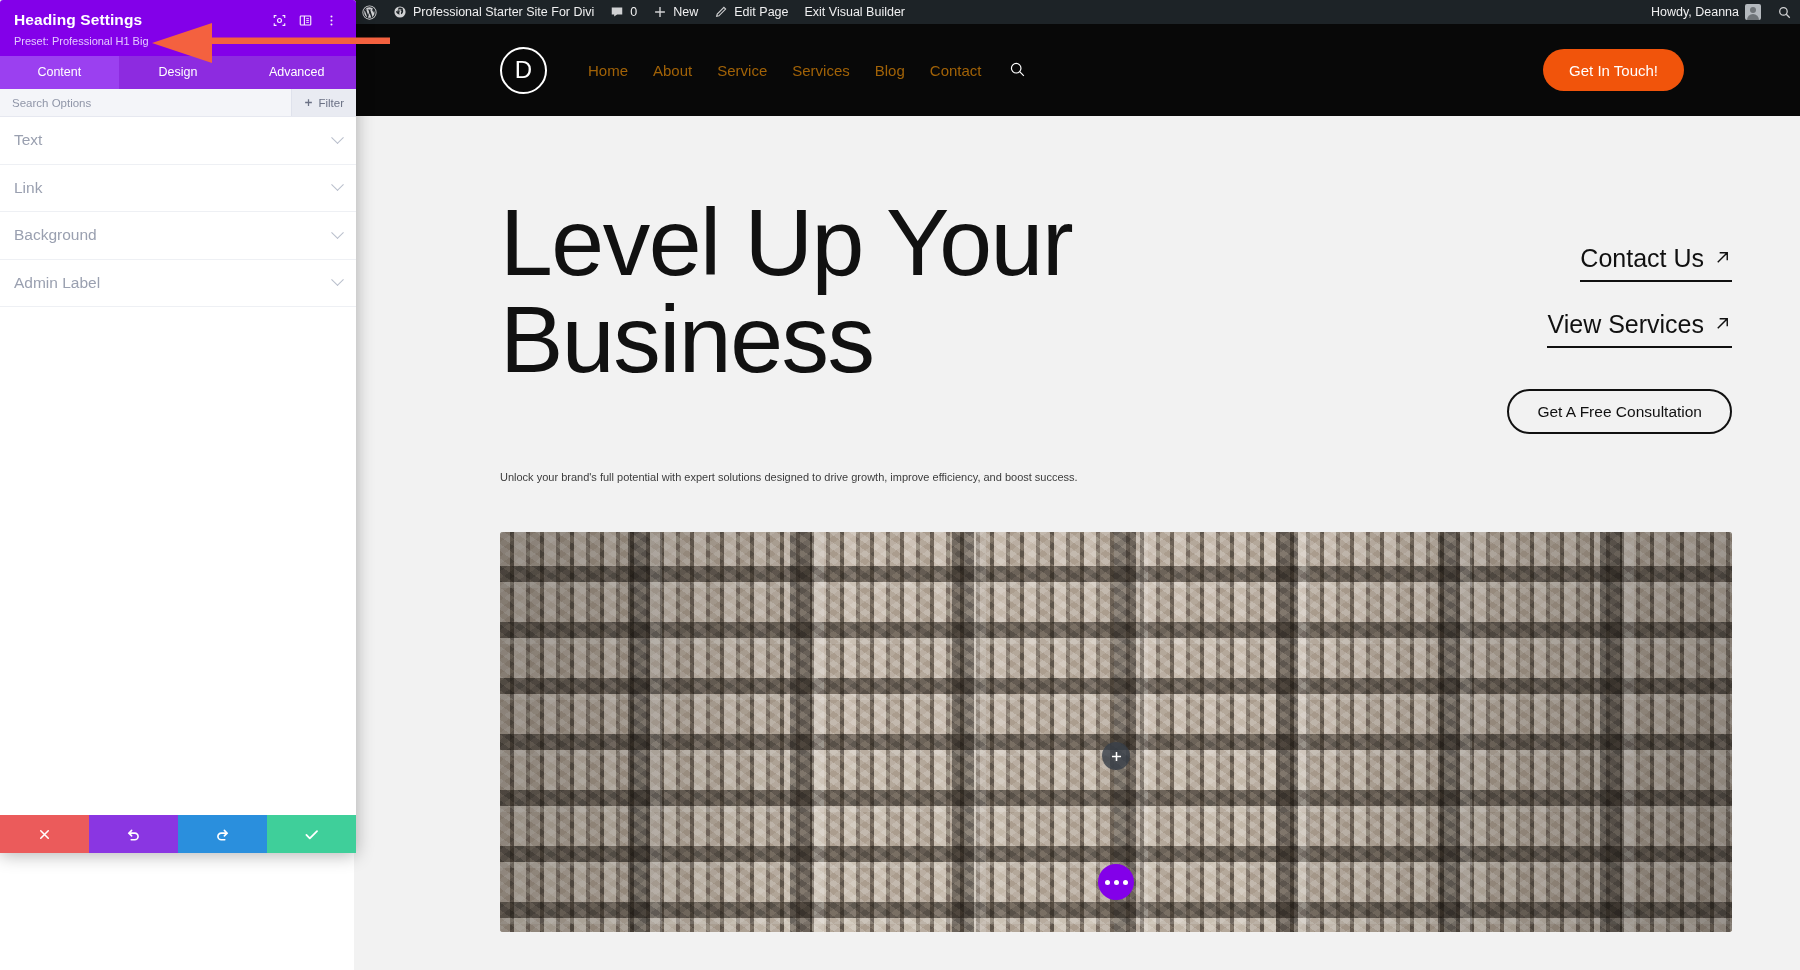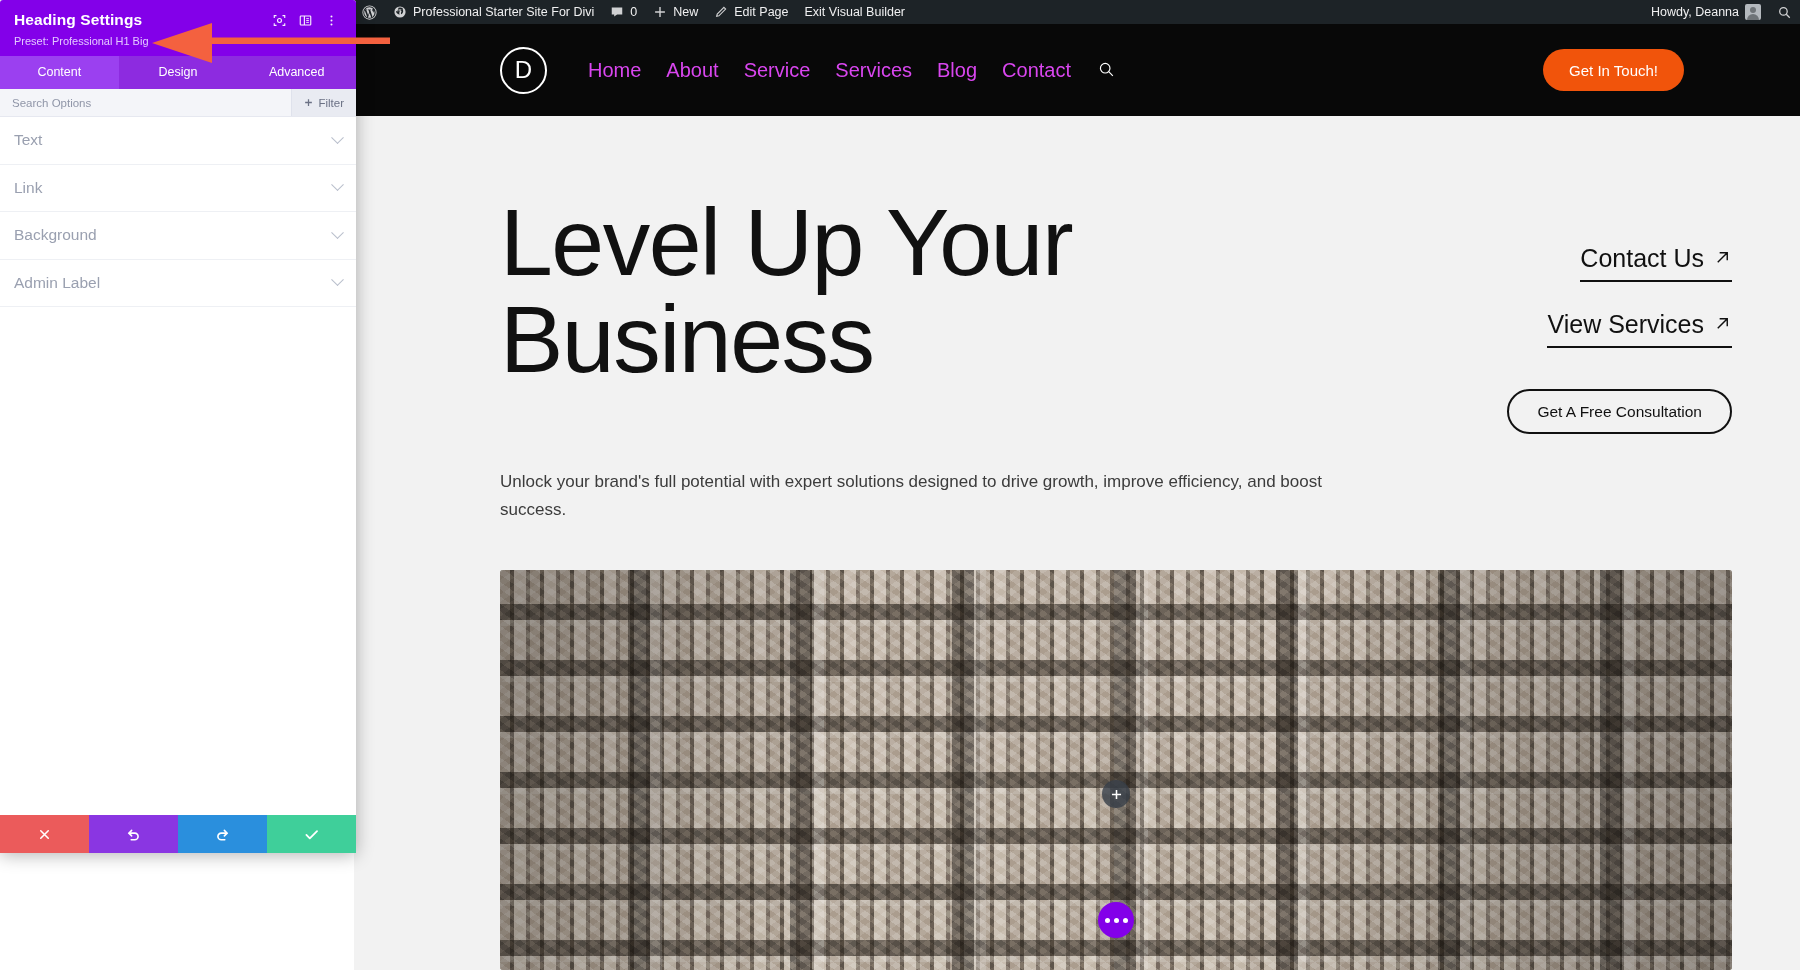--- a/index.html
+++ b/index.html
@@ -139,21 +139,21 @@
   }
   #logo-mark {
     width: 47px; height: 47px; border-radius: 50%;
     border: 2.6px solid #fff; margin-left: 146px;
     display: flex; align-items: center; justify-content: center;
     color: #fff; font-size: 24px; line-height: 1; font-weight: normal;
     letter-spacing: 0;
   }
   #site-nav { display: flex; align-items: center; gap: 25px; margin-left: 41px; }
   .nav-link {
-    color: #d946ef; font-size: 20px; text-decoration: none; cursor: pointer;
+    color: #a16207; font-size: 15px; text-decoration: none; cursor: pointer;
     white-space: nowrap;
   }
   #nav-search-icon { margin-left: 2px; cursor: pointer; display:flex; align-items:center; }
   #header-spacer { flex: 1; }
   #cta-header-btn {
     background: #f1540b; color: #fff; border: 0;
     padding: 8px 26px; height: 42px; border-radius: 21px;
     font-size: 15px; cursor: pointer;
     font-family: "Liberation Sans", sans-serif;
     margin-right: 68px;
@@ -182,21 +182,21 @@
   #hero-outline-btn {
     margin-top: 41px;
     border: 2px solid #111; border-radius: 26px;
     background: transparent; color: #111;
     padding: 0 28px; height: 45px;
     font-size: 15.5px; cursor: pointer;
     font-family: "Liberation Sans", sans-serif;
   }
   #hero-sub {
     margin-top: 34px; max-width: 830px;
-    font-size: 17px; line-height: 1.65; color: #3c3c3c;
+    font-size: 11px; line-height: 1.65; color: #3c3c3c;
   }
 
   
   #hero-image-wrap {
     margin-top: 46px; margin-right: 68px;
     height: 400px; position: relative; overflow: hidden;
     border-radius: 3px;
     background: #9c9287;
   }
   #facade {

